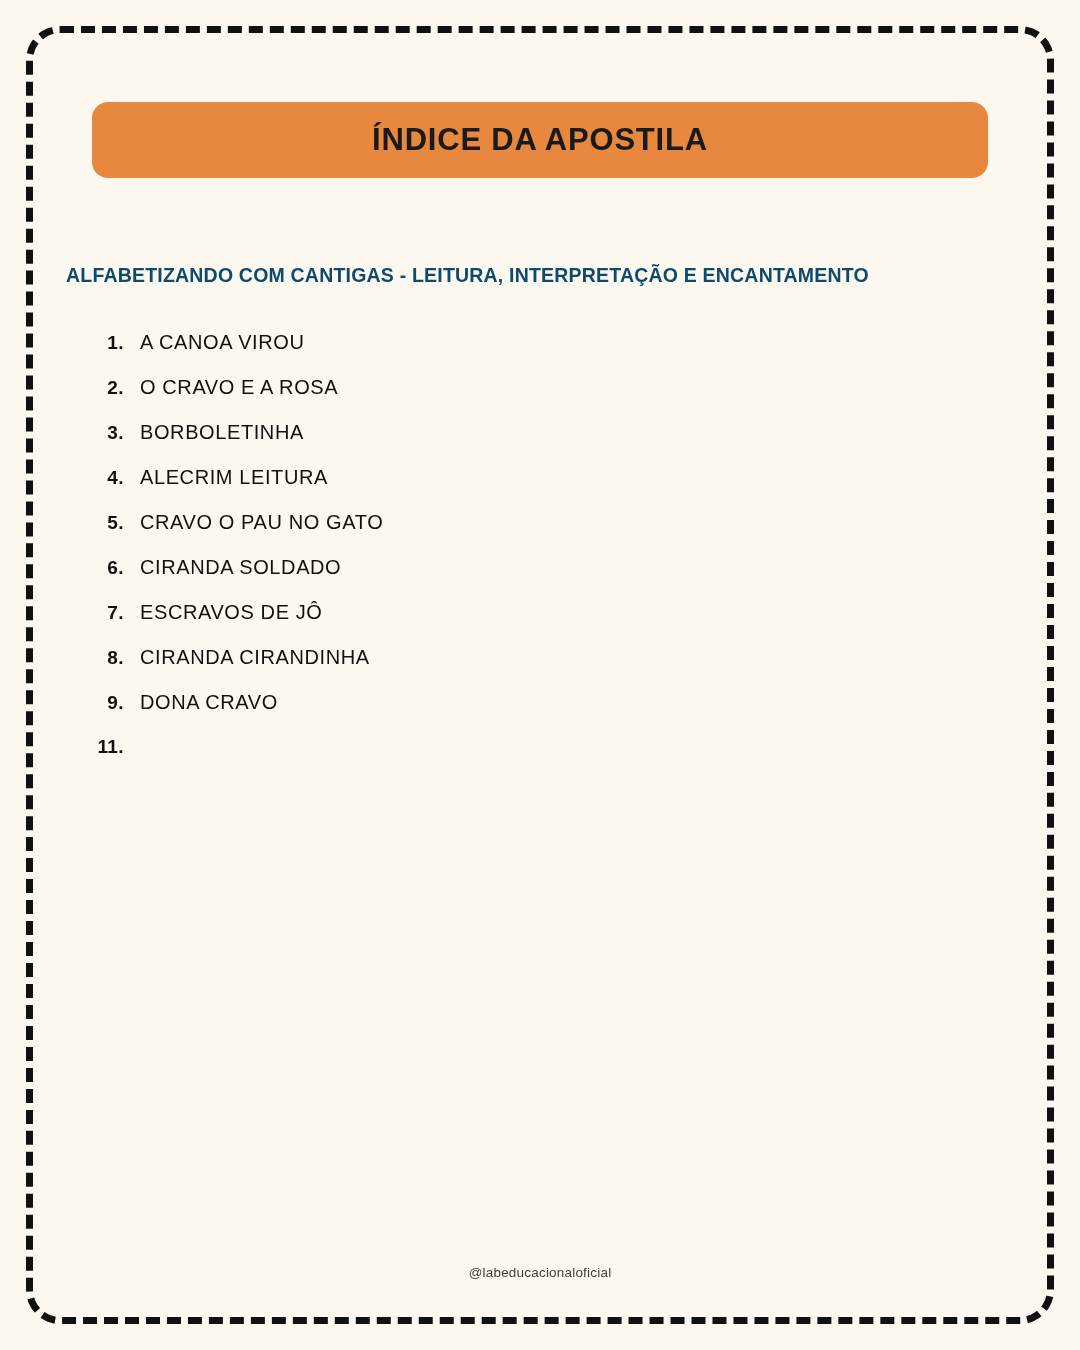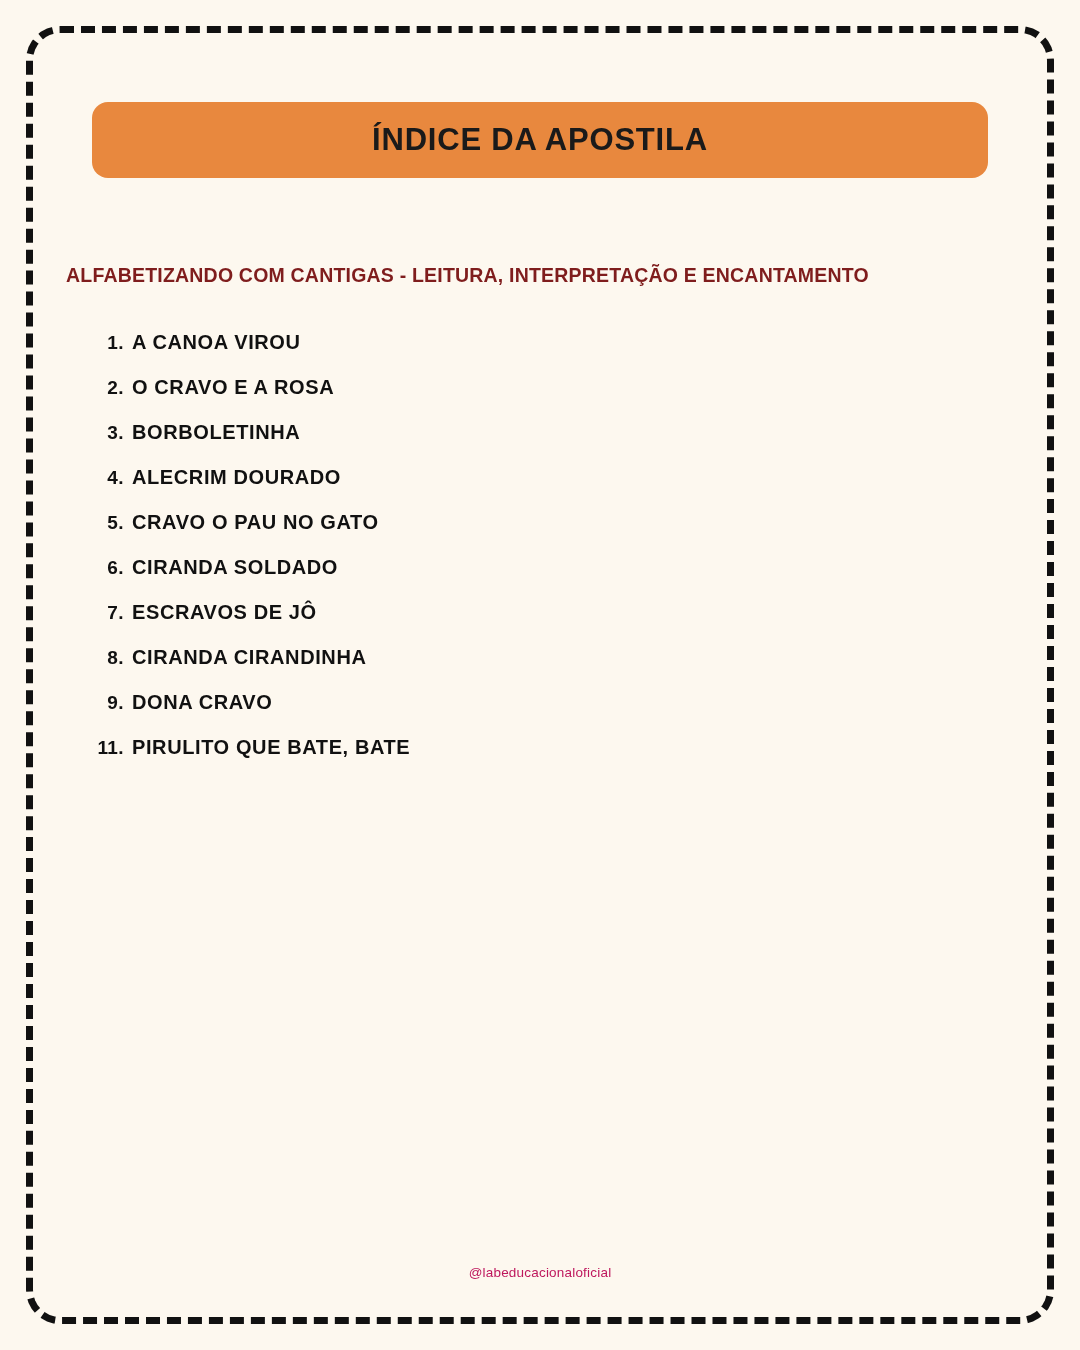--- a/index.html
+++ b/index.html
@@ -62,21 +62,21 @@
     text-align: center;
     font-family: "Liberation Sans", sans-serif;
   }
 
   .section-heading {
     margin: 86px 0 0 0;
     padding: 0 4px;
     font-size: 19.5px;
     font-weight: 800;
     letter-spacing: 0.2px;
-    color: #7f1d1d;
+    color: #0c4a6e;
     text-align: left;
   }
 
   .toc {
     margin: 44px 0 0 0;
     padding: 0;
     list-style: none;
   }
 
   .toc-item {
@@ -93,31 +93,32 @@
     width: 62px;
     text-align: right;
     padding-right: 8px;
     font-weight: 600;
     letter-spacing: 0.4px;
     font-size: 19px;
     color: #111111;
   }
 
   .toc-label {
-    font-weight: 700;
+    font-weight: 400;
+    margin-left: 8px;
   }
 
   .footer {
     position: absolute;
     left: 0;
     right: 0;
     bottom: 8px;
     text-align: center;
     font-size: 13.5px;
-    color: #be185d;
+    color: #404040;
     letter-spacing: 0.2px;
   }
 </style>
 </head>
 <body>
 
 <div class="page">
 
   <div class="frame"></div>
 
@@ -137,21 +138,21 @@
       <li class="toc-item">
         <span class="toc-num">2.</span>
         <span class="toc-label">O CRAVO E A ROSA</span>
       </li>
       <li class="toc-item">
         <span class="toc-num">3.</span>
         <span class="toc-label">BORBOLETINHA</span>
       </li>
       <li class="toc-item">
         <span class="toc-num">4.</span>
-        <span class="toc-label">ALECRIM DOURADO</span>
+        <span class="toc-label">ALECRIM LEITURA</span>
       </li>
       <li class="toc-item">
         <span class="toc-num">5.</span>
         <span class="toc-label">CRAVO O PAU NO GATO</span>
       </li>
       <li class="toc-item">
         <span class="toc-num">6.</span>
         <span class="toc-label">CIRANDA SOLDADO</span>
       </li>
       <li class="toc-item">
@@ -161,20 +162,19 @@
       <li class="toc-item">
         <span class="toc-num">8.</span>
         <span class="toc-label">CIRANDA CIRANDINHA</span>
       </li>
       <li class="toc-item">
         <span class="toc-num">9.</span>
         <span class="toc-label">DONA CRAVO</span>
       </li>
       <li class="toc-item">
         <span class="toc-num">11.</span>
-        <span class="toc-label">PIRULITO QUE BATE, BATE</span>
       </li>
     </ul>
 
     <div class="footer">@labeducacionaloficial</div>
 
   </div>
 </div>
 
 </body></html>

